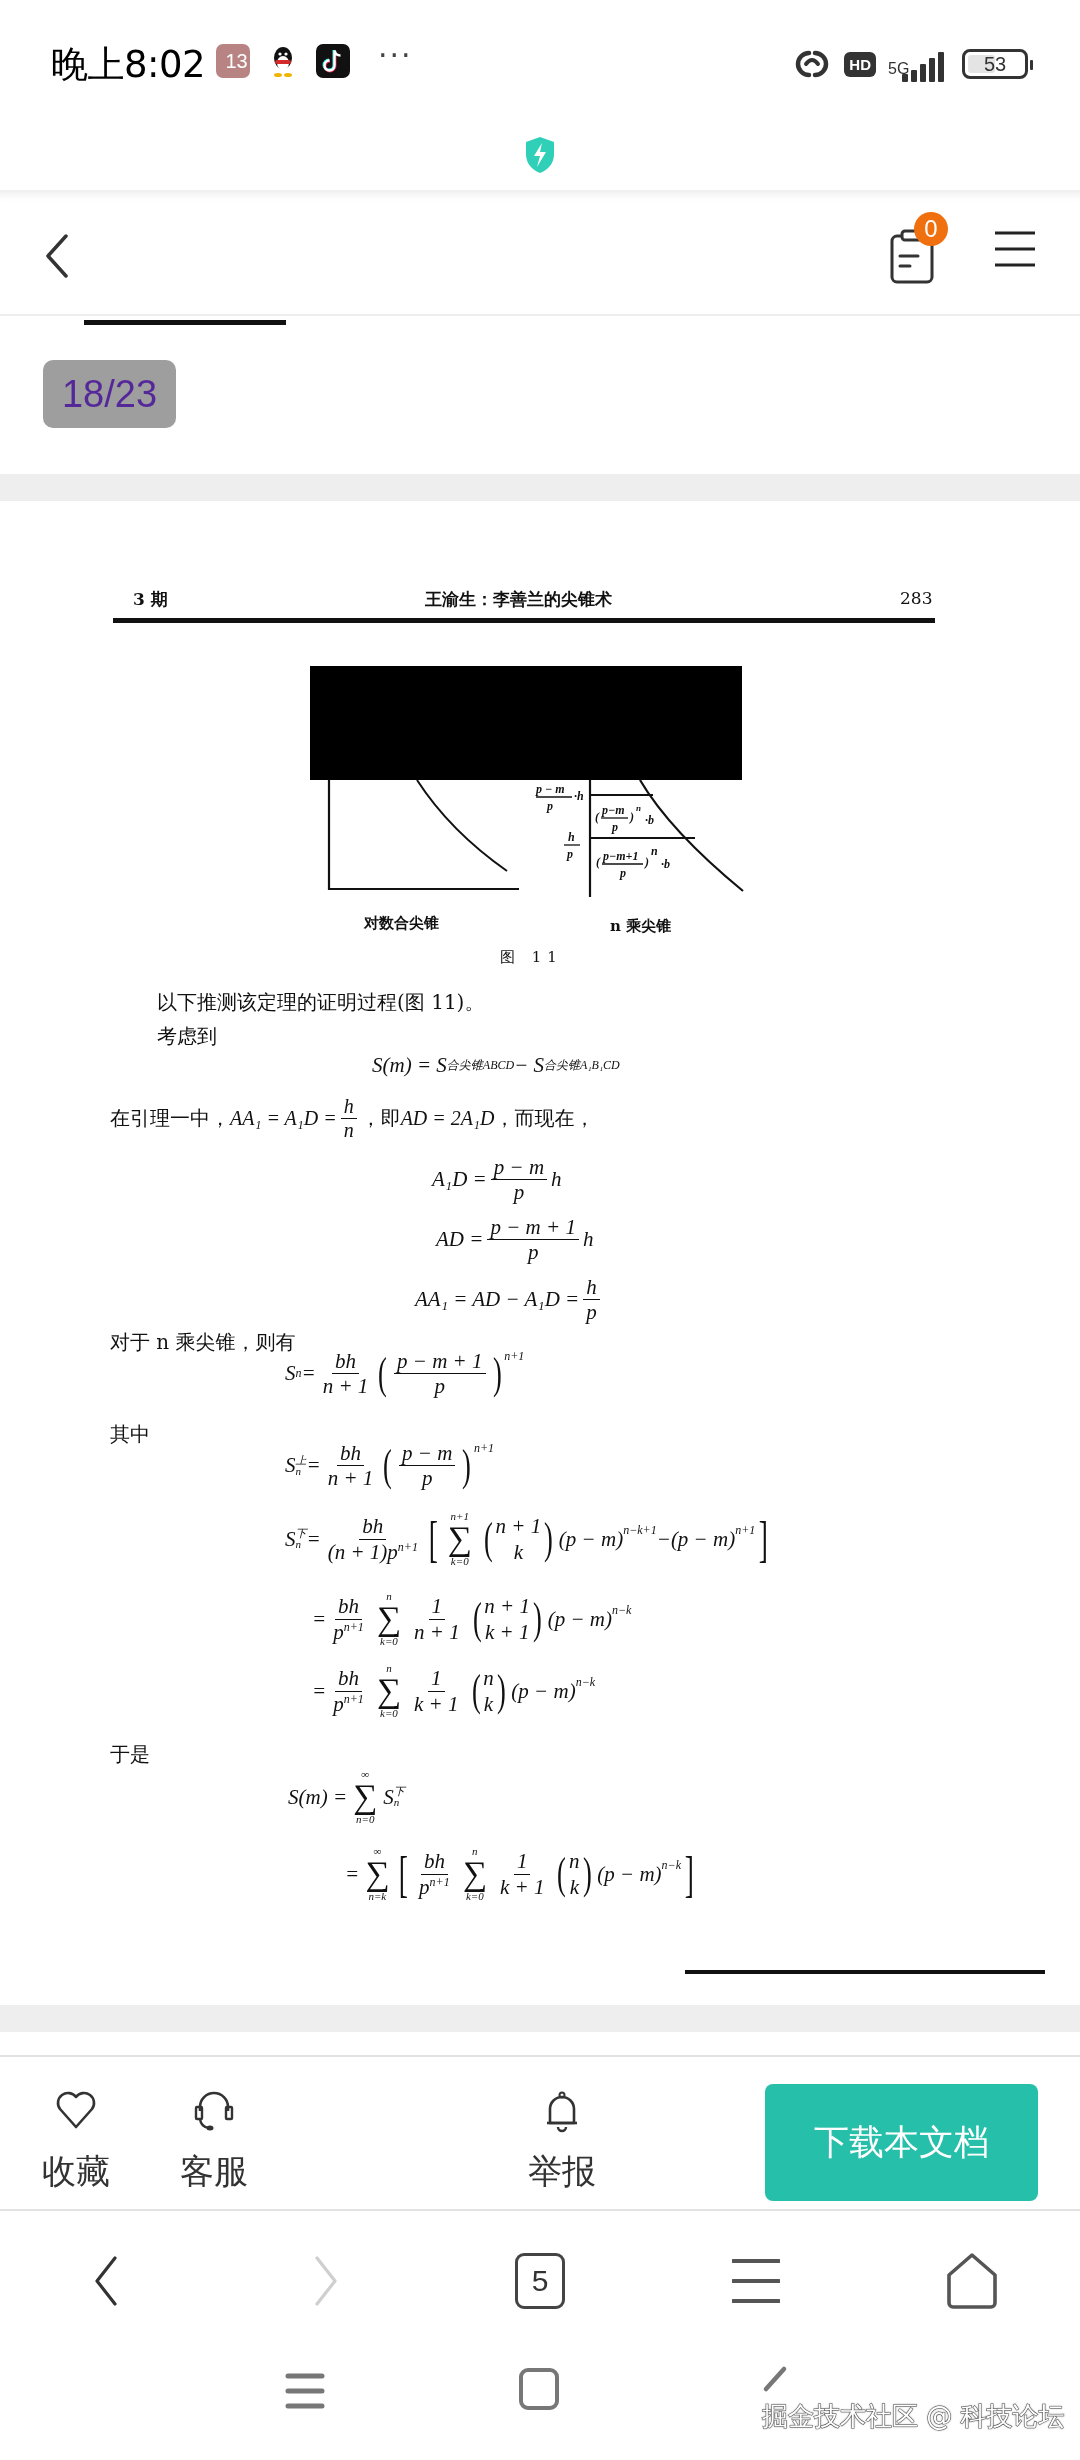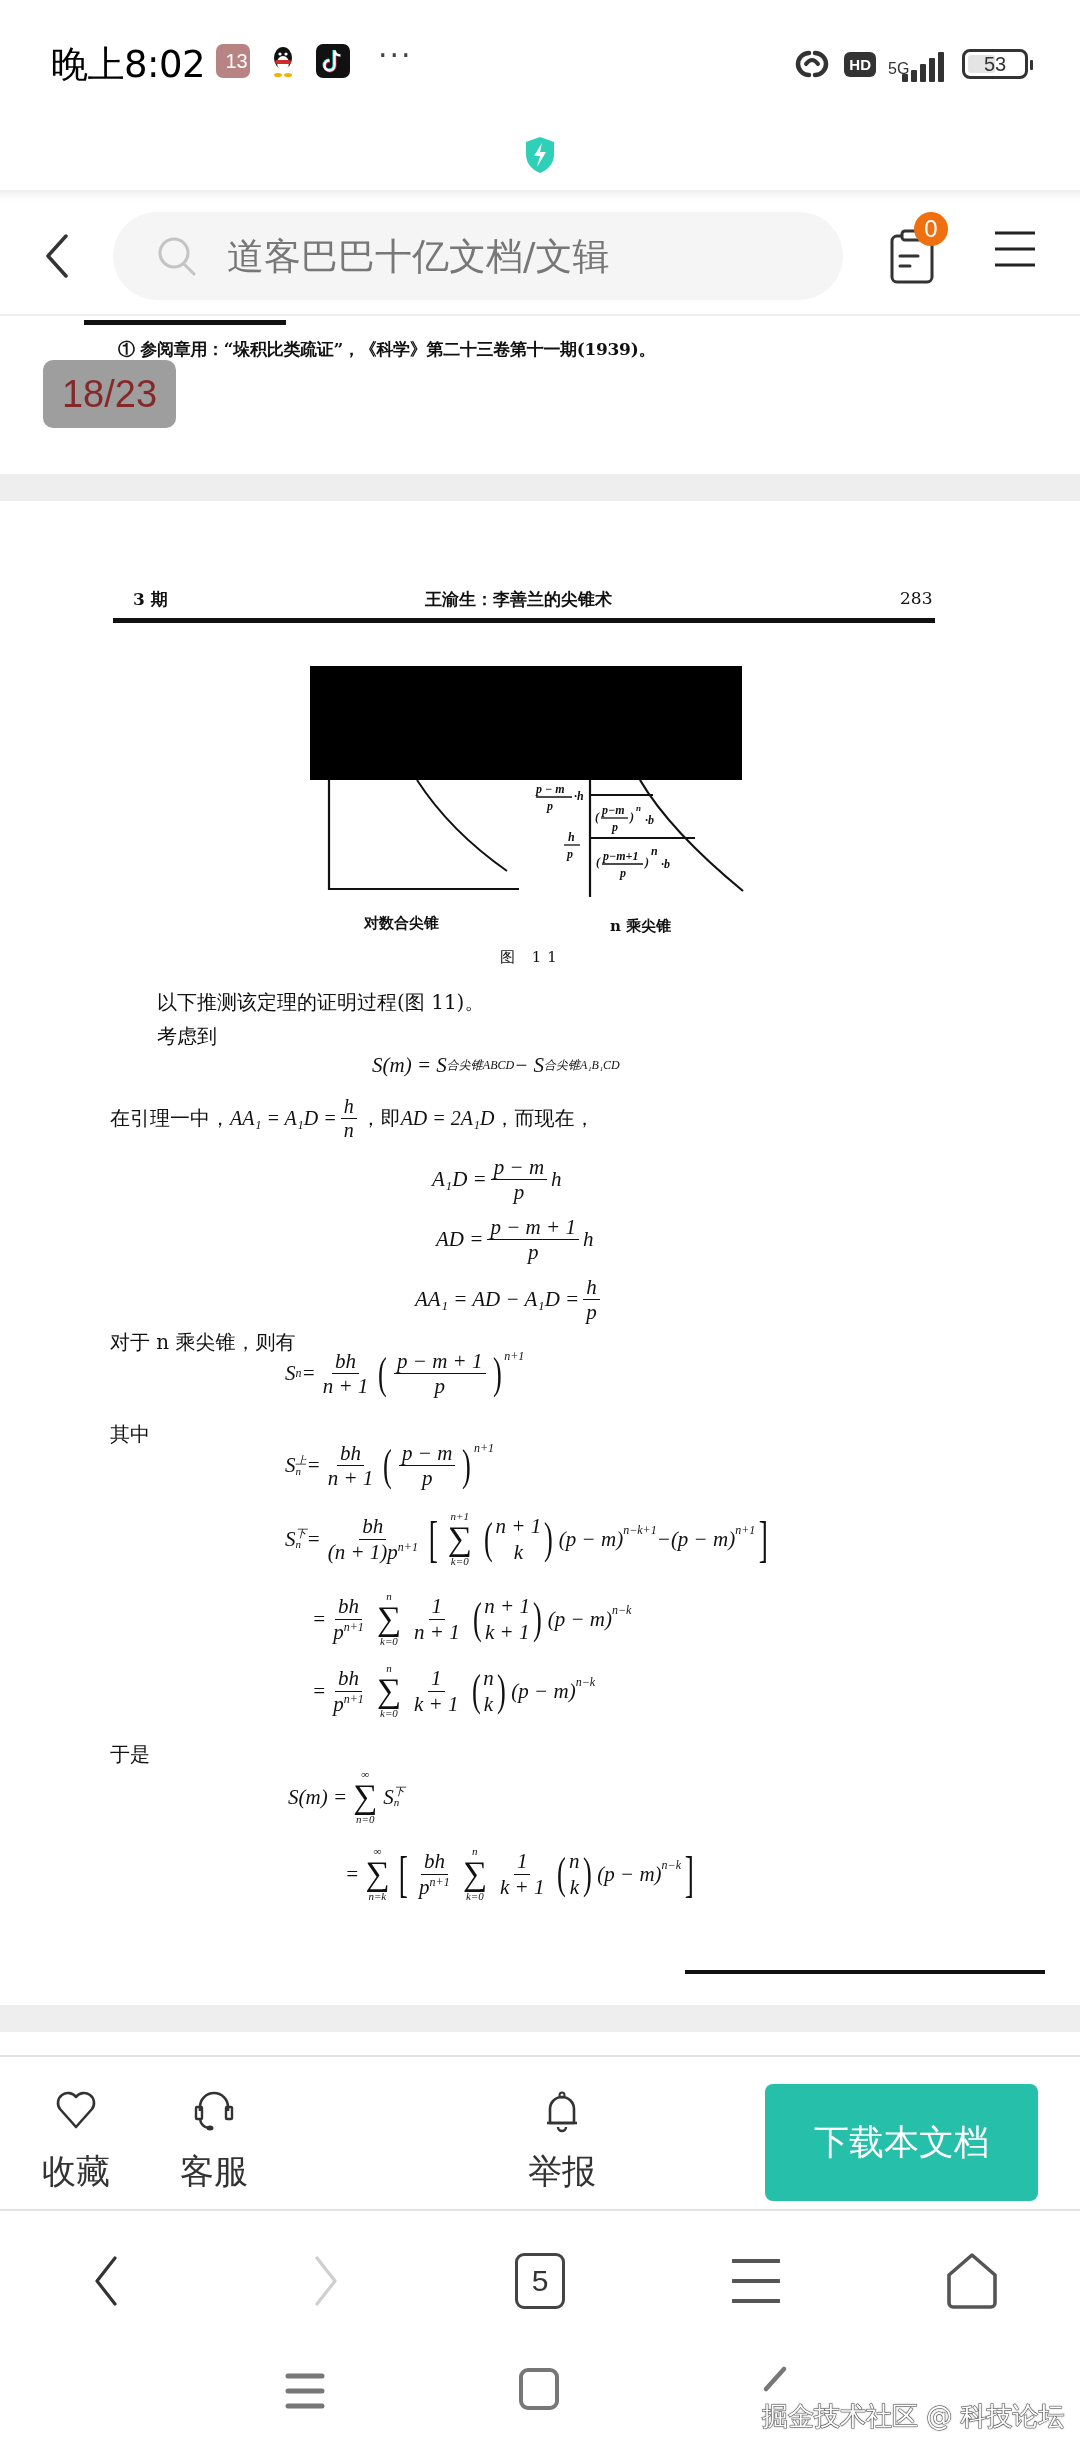--- a/index.html
+++ b/index.html
@@ -43,21 +43,21 @@
   .hdr-menu { position: absolute; left: 994px; top: 38px; width: 42px; height: 42px; }
 
   
   .viewer { position: absolute; left: 0; top: 316px; width: 1080px; height: 1740px; background: #fff; overflow: hidden; }
   .page { position: absolute; left: 0; width: 1080px; background: #fff; font-family: "DejaVu Serif", "Liberation Serif", serif; color: #111; }
   .page1 { top: 0; height: 158px; }
   .p1-rule { position: absolute; left: 84px; top: 4px; width: 202px; height: 5px; background: #111; }
   .p1-foot { position: absolute; left: 118px; top: 22px; font-size: 17px; font-weight: bold; letter-spacing: -0.3px; }
   .page-gap { position: absolute; left: 0; width: 1080px; height: 27px; background: #eeeeee; }
   .page2 { top: 185px; height: 1504px; }
-  .pager { position: absolute; left: 43px; top: 44px; width: 133px; height: 68px; background: #999; border-radius: 10px; color: #7f1d1d; font-size: 38px; display: flex; align-items: center; justify-content: center; font-family: "Liberation Sans", sans-serif; z-index: 5; opacity: 0.95; }
+  .pager { position: absolute; left: 43px; top: 44px; width: 133px; height: 68px; background: #999; border-radius: 10px; color: #4c1d95; font-size: 38px; display: flex; align-items: center; justify-content: center; font-family: "Liberation Sans", sans-serif; z-index: 5; opacity: 0.95; }
 
   .p2-head { position: absolute; top: 87px; font-size: 17px; font-weight: bold; }
   .p2-head.left { left: 133px; }
   .p2-head.center { left: 425px; }
   .p2-head.right { left: 900px; font-weight: normal; }
   .p2-rule { position: absolute; left: 113px; top: 117px; width: 822px; height: 5px; background: #111; }
 
   .figure { position: absolute; left: 300px; top: 160px; width: 460px; height: 300px; }
   .fig-label { position: absolute; font-size: 15px; font-weight: bold; }
   .fig-caption { position: absolute; left: 500px; top: 447px; font-size: 15px; letter-spacing: 6px; }
@@ -150,43 +150,35 @@
   <svg class="title-shield" viewBox="0 0 32 38">
       <path d="M16 1 L30 6 V18 Q30 31 16 37 Q2 31 2 18 V6 Z" fill="#2fcfb8"></path>
       <path d="M18 7 L10 20 H16 L13 31 L22 16 H16 Z" fill="#fff"></path>
     </svg>
 </div>
 
 <div class="header">
   <svg class="hdr-back" viewBox="0 0 32 52">
       <path d="M26 6 L8 26 L26 46" stroke="#333" stroke-width="3.5" fill="none" stroke-linecap="round" stroke-linejoin="round"></path>
     </svg>
-  <div class="search-pill">
-    <svg class="search-icon" viewBox="0 0 44 44">
-        <circle cx="19" cy="19" r="14" stroke="#c4c4c4" stroke-width="3" fill="none"></circle>
-        <path d="M29 30 L39 40" stroke="#c4c4c4" stroke-width="3" stroke-linecap="round"></path>
-      </svg>
-    <input class="search-input" type="text" placeholder="道客巴巴十亿文档/文辑" style="">
-  </div>
   <svg class="hdr-doc" viewBox="0 0 50 62">
       <rect x="4" y="12" width="40" height="46" rx="5" stroke="#333" stroke-width="3" fill="none"></rect>
       <rect x="14" y="7" width="20" height="9" rx="3" stroke="#333" stroke-width="3" fill="#fff"></rect>
       <path d="M12 32 H30 M12 42 H22" stroke="#333" stroke-width="3" stroke-linecap="round"></path>
     </svg>
   <span class="hdr-doc-badge">0</span>
   <svg class="hdr-menu" viewBox="0 0 42 42">
       <path d="M1 5 H41 M1 21 H41 M1 37 H41" stroke="#222" stroke-width="3"></path>
     </svg>
 </div>
 
 <div class="viewer">
 
   <div class="page page1">
     <div class="p1-rule"></div>
-    <div class="p1-foot">① 参阅章用：“垛积比类疏证”，《科学》第二十三卷第十一期(1939)。</div>
   </div>
   <div class="pager">18/23</div>
 
   <div class="page-gap" style="top:158px"></div>
 
   <div class="page page2">
     <span class="p2-head left">3 期</span>
     <span class="p2-head center">王渝生：李善兰的尖锥术</span>
     <span class="p2-head right">283</span>
     <div class="p2-rule"></div>

